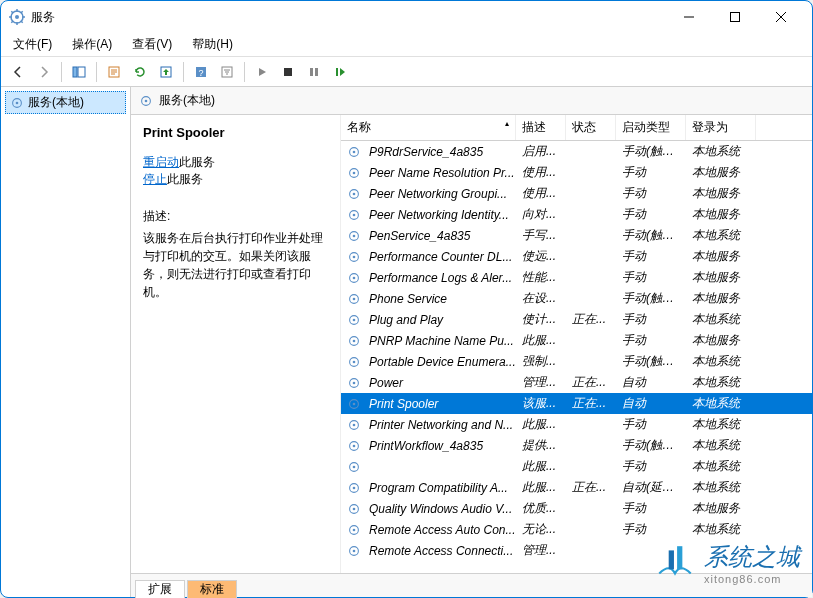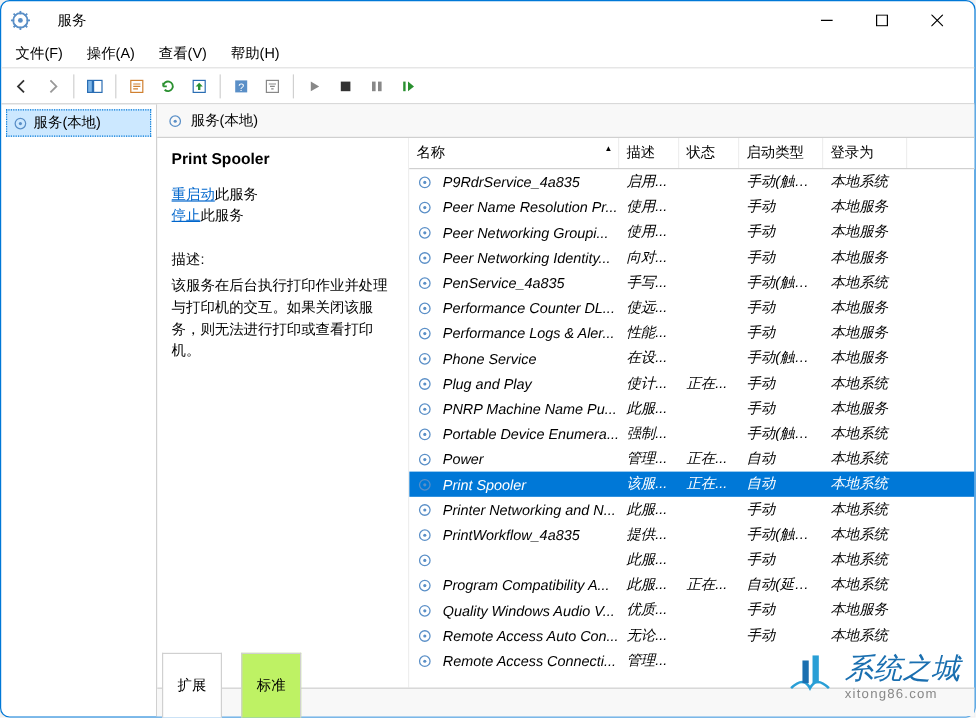--- a/index.html
+++ b/index.html
@@ -1,20 +1,20 @@
 <!DOCTYPE html>
 <html><head>
 <meta charset="utf-8">
 <style>
 * { box-sizing: border-box; margin: 0; padding: 0; }
 body { font-family: "Microsoft YaHei", "Segoe UI", sans-serif; font-size: 12px; background: #f0f0f0; overflow: hidden; }
 .window { width: 813px; height: 598px; background: #fff; border: 1px solid #0078d7; border-radius: 8px; display: flex; flex-direction: column; position: relative; }
 .titlebar { height: 32px; display: flex; align-items: center; padding: 0 8px; }
 .title-icon { width: 16px; height: 16px; margin-right: 6px; }
-.title-text { flex: 1; font-size: 12px; margin-left: 17px; }
+.title-text { flex: 1; font-size: 12px; }
 .winbtns { display: flex; }
 .winbtn { width: 46px; height: 30px; display: flex; align-items: center; justify-content: center; cursor: pointer; }
 .menubar { height: 24px; display: flex; align-items: center; padding: 0 8px; gap: 12px; border-bottom: 1px solid #e0e0e0; }
 .menu-item { padding: 2px 4px; cursor: pointer; }
 .toolbar { height: 30px; display: flex; align-items: center; padding: 0 6px; gap: 4px; border-bottom: 1px solid #d0d0d0; }
 .tbtn { width: 22px; height: 22px; display: flex; align-items: center; justify-content: center; cursor: pointer; border: 1px solid transparent; }
 .tsep { width: 1px; height: 20px; background: #d0d0d0; margin: 0 2px; }
 .content { flex: 1; display: flex; min-height: 0; }
 .leftpane { width: 130px; border-right: 1px solid #d0d0d0; padding: 4px; }
 .tree-item { display: flex; align-items: center; gap: 4px; padding: 2px 4px; background: #cce8ff; border: 1px dotted #0078d7; }
@@ -34,22 +34,22 @@
 .col-status { width: 50px; }
 .col-startup { width: 70px; }
 .col-logon { width: 70px; }
 .sort-arrow { font-size: 8px; margin-left: auto; }
 .list-body { flex: 1; overflow-y: hidden; font-style: italic; }
 .row { display: flex; height: 21px; align-items: center; cursor: pointer; }
 .row.selected { background: #0078d7; color: #fff; }
 .row .col { border-right: none; padding: 2px 6px; }
 .svc-icon { width: 14px; height: 14px; flex-shrink: 0; }
 .tabs { height: 24px; display: flex; align-items: flex-end; padding-left: 4px; border-top: 1px solid #d0d0d0; background: #f8f8f8; }
-.tab { padding: 18px 12px; border: 1px solid #d0d0d0; border-bottom: none; margin-right: 16px; background: #fff; cursor: pointer; position: relative; top: 1px; }
-.tab.inactive { background: #bef264; }
+.tab { padding: 0 12px; border: 1px solid #d0d0d0; border-bottom: none; margin-right: 2px; background: #fff; cursor: pointer; position: relative; top: 1px; }
+.tab.inactive { background: #fdba74; }
 .watermark { position: absolute; right: 12px; bottom: 12px; display: flex; align-items: center; gap: 8px; color: #0066aa; pointer-events: none; }
 .watermark-text { font-size: 24px; font-weight: italic; font-style: italic; color: #1a6fb0; }
 .watermark-sub { font-size: 11px; color: #888; letter-spacing: 1px; }
 .gear-svg { fill: #5a8fc7; }
 </style>
 </head>
 <body>
 
 <div class="window">
 

